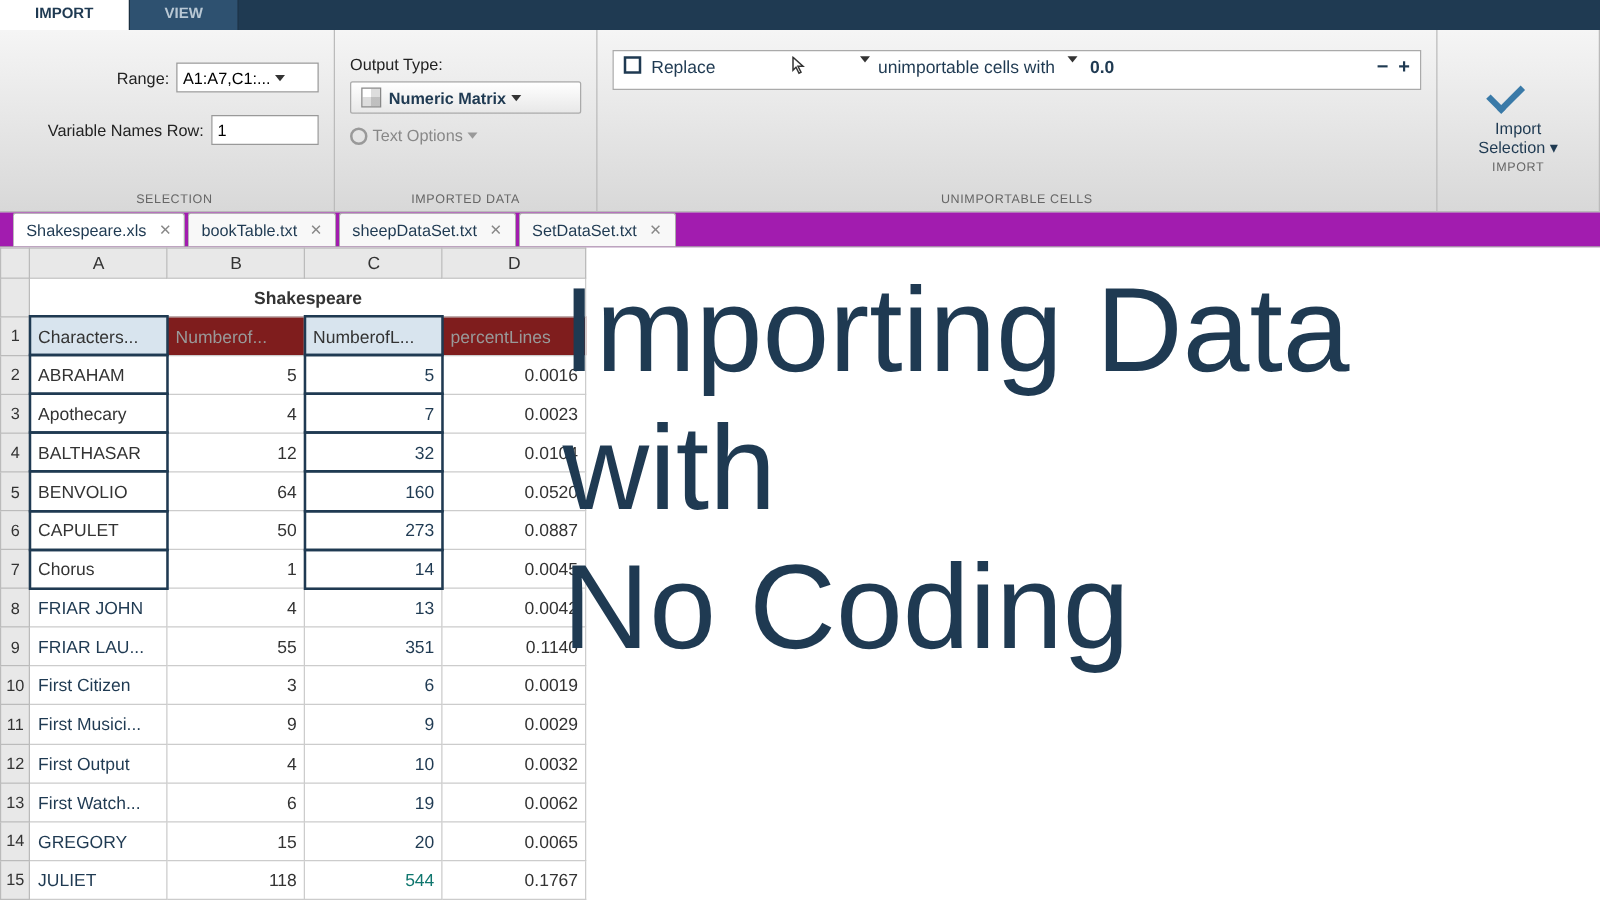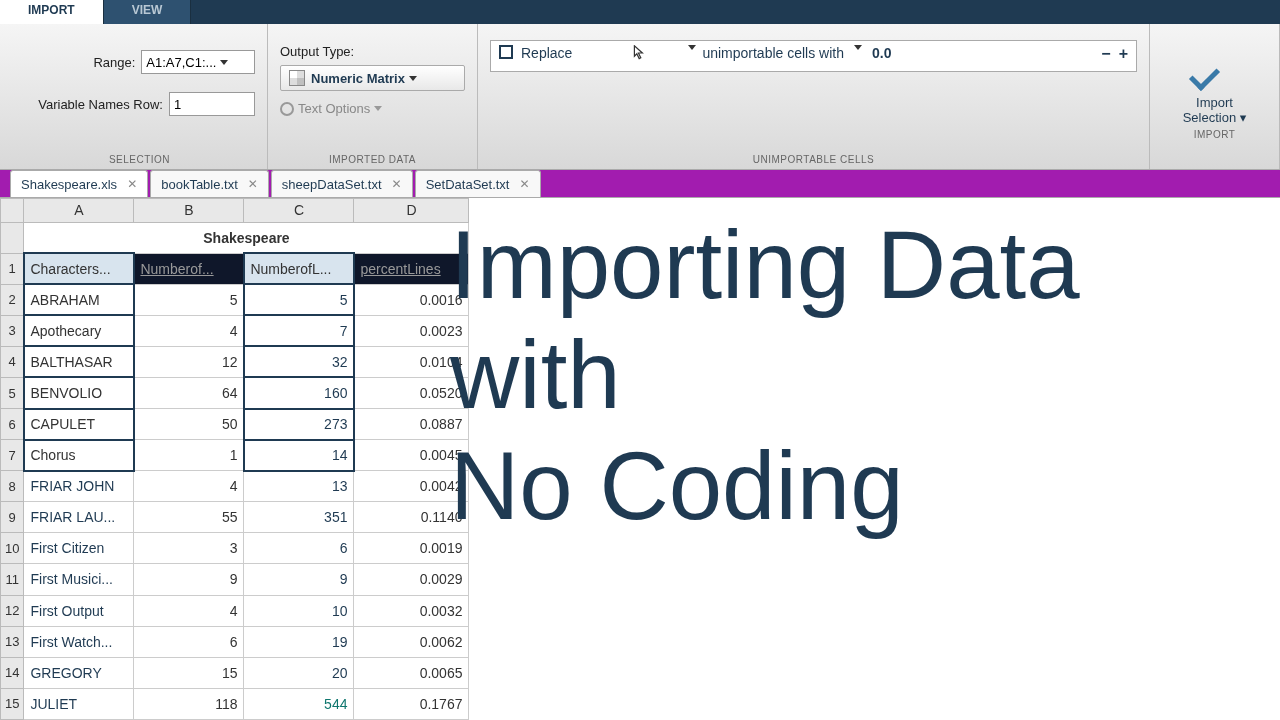--- a/index.html
+++ b/index.html
@@ -50,21 +50,21 @@
 
 
 .sheet-area { display: flex; height: calc(100% - 198px); background: #fff; }
 .sheet { border-collapse: collapse; font-size: 14px; }
 .sheet th { background: #e8e8e8; border: 1px solid #bbb; font-weight: normal; color: #333; padding: 2px 4px; text-align: center; }
 .sheet td { border: 1px solid #ccc; padding: 2px 6px; height: 29px; color: #333; }
 .row-hdr { background: #e8e8e8; text-align: center; width: 22px; color: #444; font-size: 13px; }
 .col-hdr { height: 22px; }
 .sheet-title { font-weight: bold; text-align: center; background: #fff; border: 1px solid #ccc; height: 26px; }
 .var-hdr { color: #1f3a52; background: #d8e4ee; }
-.var-hdr.dim { color: #999; background: #0f172a; text-decoration: underline; }
+.var-hdr.dim { color: #999; background: #7f1d1d; }
 .sel-cell { outline: 2px solid #1f3a52; outline-offset: -1px; color: #1f3a52; }
 .dim-cell { color: #aaa; }
 .num { text-align: right; }
 .colA { width: 110px; text-align: left; }
 .colB { width: 110px; }
 .colC { width: 110px; }
 .colD { width: 115px; }
 
 
 .overlay-title { position: absolute; left: 450px; top: 210px; font-size: 96px; color: #1f3a52; line-height: 1.15; font-weight: 400; font-family: "Segoe UI Light", "Segoe UI", sans-serif; }

